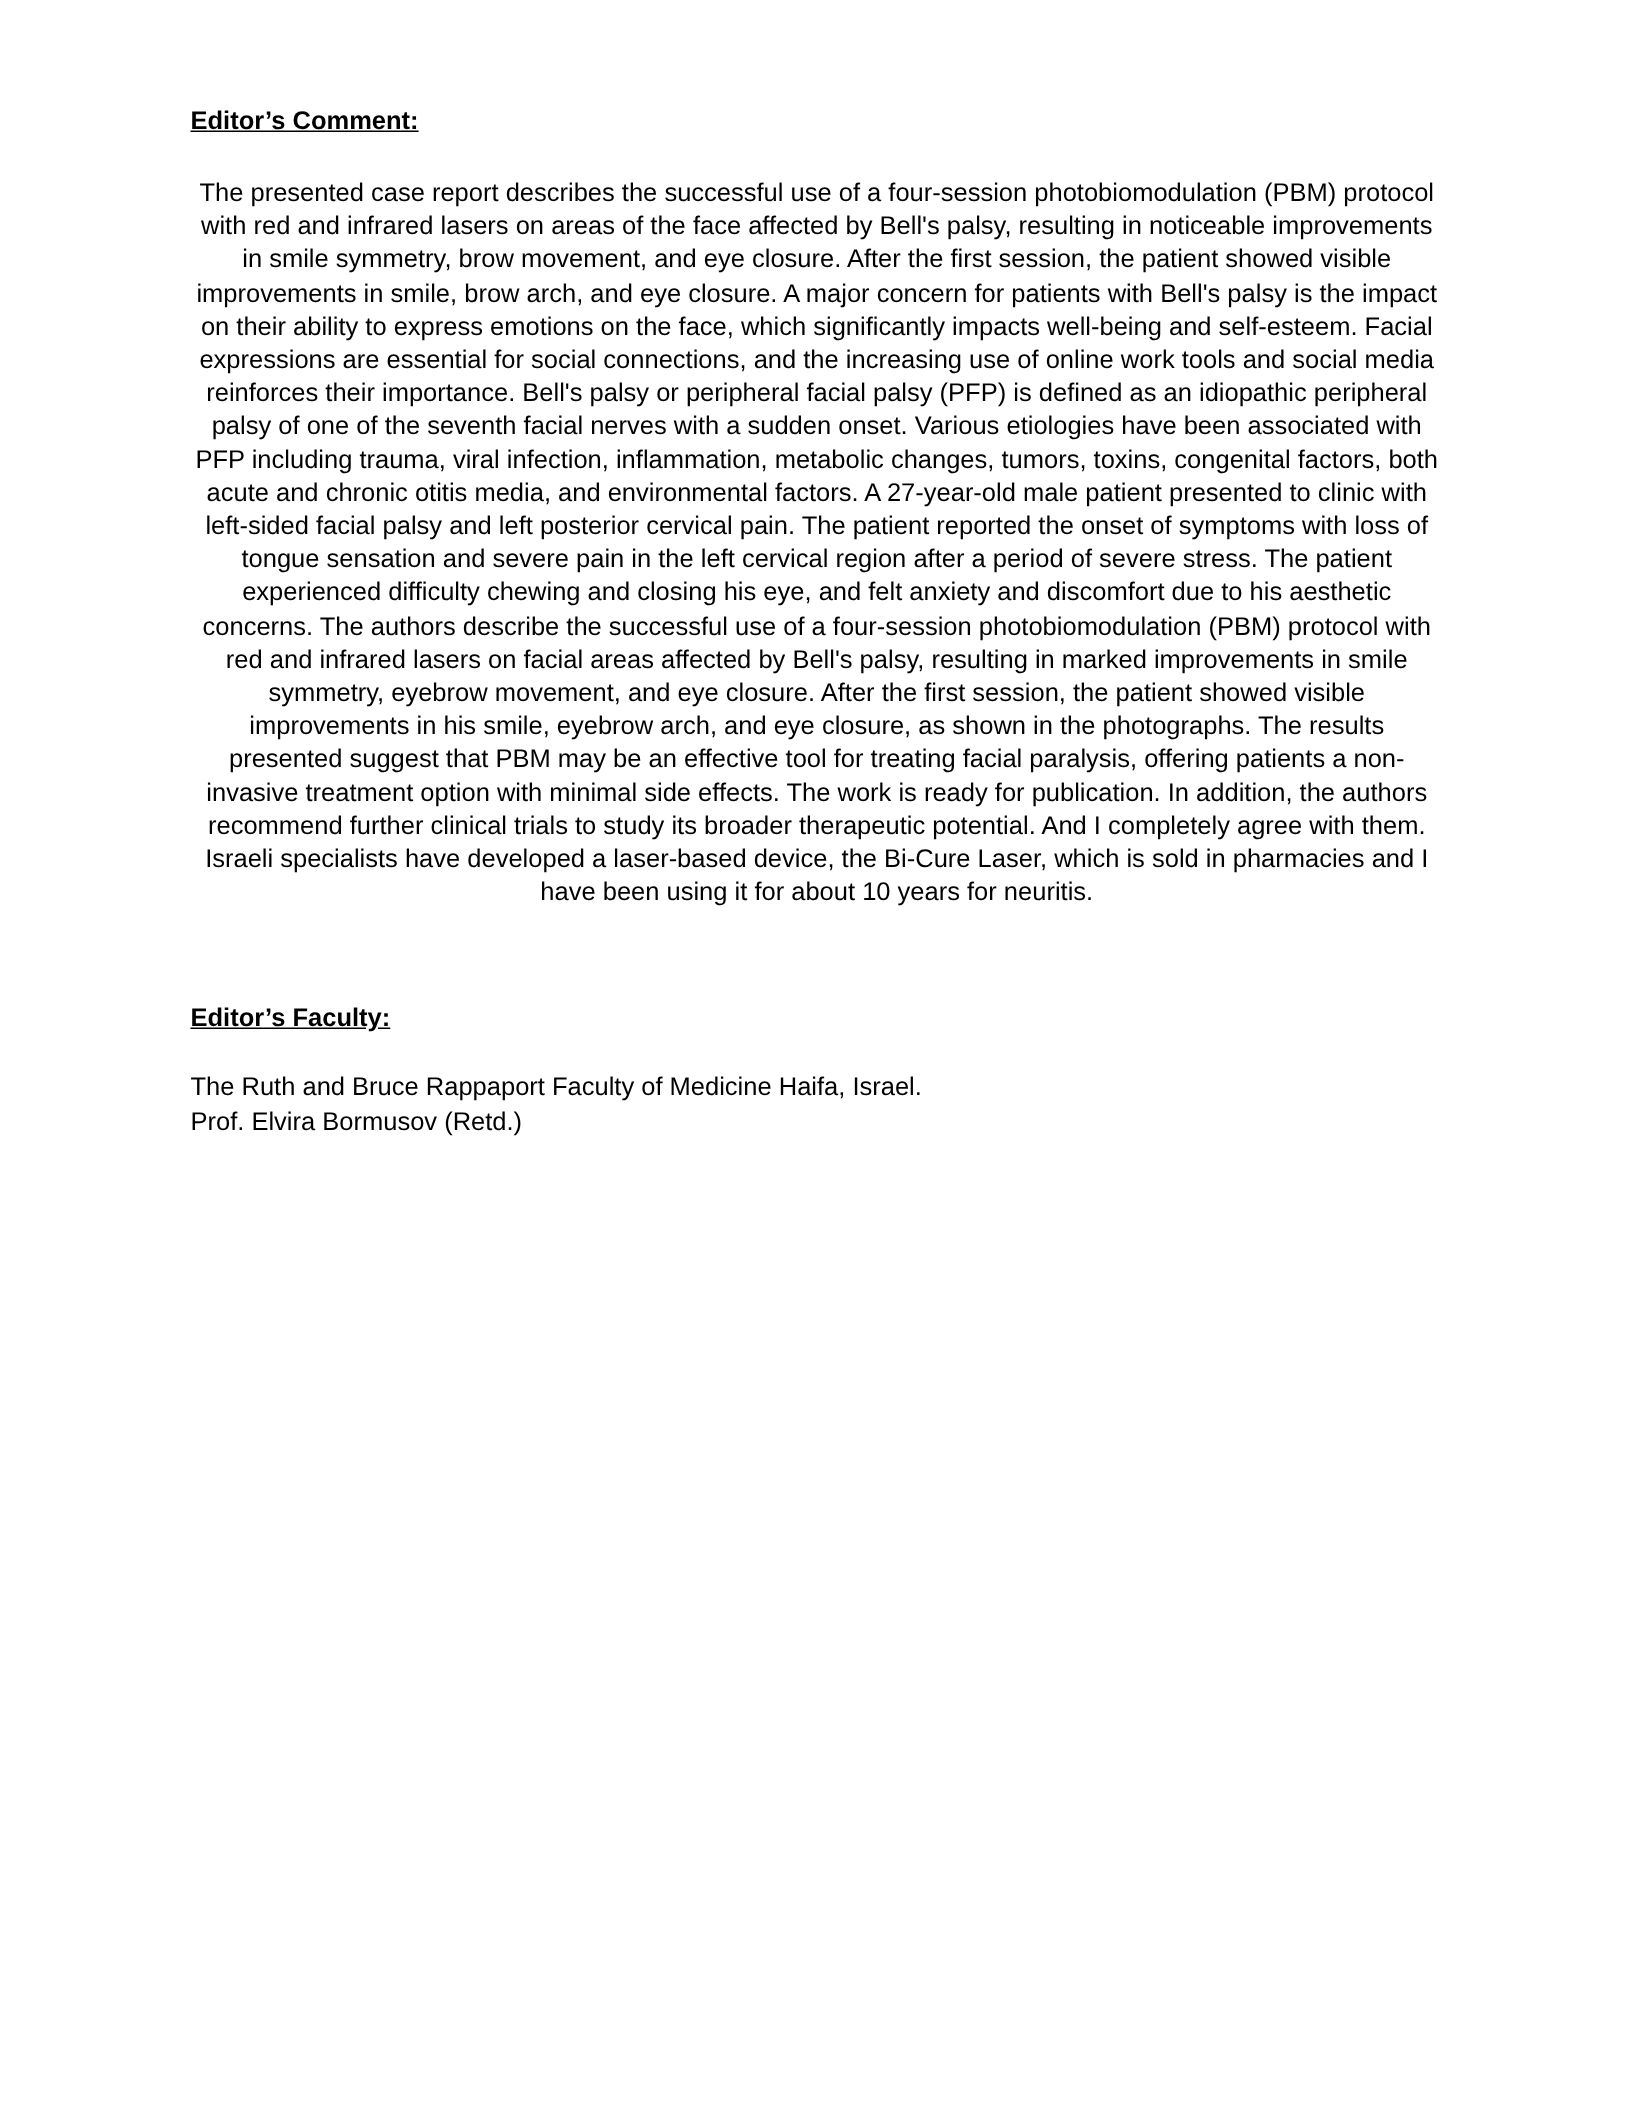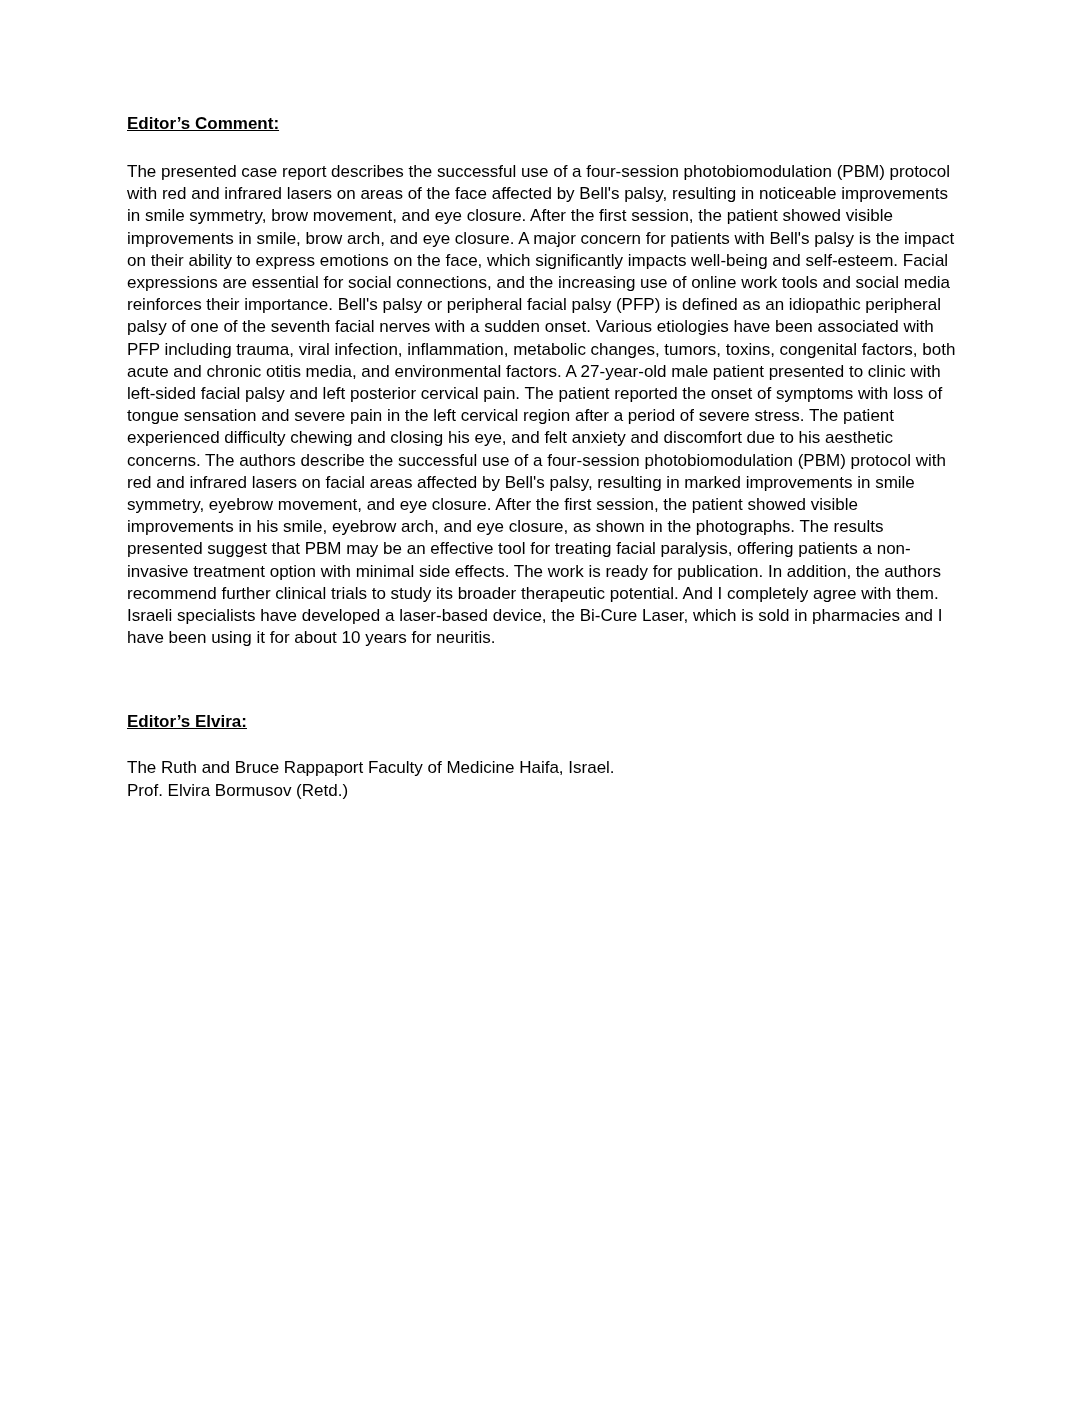--- a/index.html
+++ b/index.html
@@ -12,36 +12,36 @@
     height: 1408px;
     font-family: "Liberation Sans", sans-serif;
     color: #000000;
     -webkit-font-smoothing: antialiased;
   }
   .page {
     box-sizing: border-box;
     width: 1088px;
     height: 1179px;
     background: #ffffff;
-    padding: 113px 126px 0 127px;
+    padding: 70px 126px 0 127px;
     overflow: hidden;
   }
   .section-heading {
     font-size: 17px;
     line-height: 22px;
     font-weight: bold;
     text-decoration: underline;
     margin: 0;
     color: #000000;
   }
   .comment-body {
     font-size: 17px;
     line-height: 22.2px;
     margin: 26px 0 0 0;
-    text-align: left;
+    text-align: center;
     color: #000000;
   }
   .details-heading {
     margin-top: 62px;
   }
   .details-block {
     font-size: 17px;
     line-height: 22.2px;
     margin: 24px 0 0 0;
     color: #000000;
@@ -52,20 +52,20 @@
 </style>
 </head>
 <body>
 
 <div class="page">
 
   <p class="section-heading">Editor’s Comment:</p>
 
   <p class="comment-body">The presented case report describes the successful use of a four-session photobiomodulation (PBM) protocol with red and infrared lasers on areas of the face affected by Bell's palsy, resulting in noticeable improvements in smile symmetry, brow movement, and eye closure. After the first session, the patient showed visible improvements in smile, brow arch, and eye closure. A major concern for patients with Bell's palsy is the impact on their ability to express emotions on the face, which significantly impacts well-being and self-esteem. Facial expressions are essential for social connections, and the increasing use of online work tools and social media reinforces their importance. Bell's palsy or peripheral facial palsy (PFP) is defined as an idiopathic peripheral palsy of one of the seventh facial nerves with a sudden onset. Various etiologies have been associated with PFP including trauma, viral infection, inflammation, metabolic changes, tumors, toxins, congenital factors, both acute and chronic otitis media, and environmental factors. A 27-year-old male patient presented to clinic with left-sided facial palsy and left posterior cervical pain. The patient reported the onset of symptoms with loss of tongue sensation and severe pain in the left cervical region after a period of severe stress. The patient experienced difficulty chewing and closing his eye, and felt anxiety and discomfort due to his aesthetic concerns. The authors describe the successful use of a four-session photobiomodulation (PBM) protocol with red and infrared lasers on facial areas affected by Bell's palsy, resulting in marked improvements in smile symmetry, eyebrow movement, and eye closure. After the first session, the patient showed visible improvements in his smile, eyebrow arch, and eye closure, as shown in the photographs. The results presented suggest that PBM may be an effective tool for treating facial paralysis, offering patients a non-invasive treatment option with minimal side effects. The work is ready for publication. In addition, the authors recommend further clinical trials to study its broader therapeutic potential. And I completely agree with them. Israeli specialists have developed a laser-based device, the Bi-Cure Laser, which is sold in pharmacies and I have been using it for about 10 years for neuritis.</p>
 
-  <p class="section-heading details-heading">Editor’s Elvira:</p>
+  <p class="section-heading details-heading">Editor’s Faculty:</p>
 
   <p class="details-block">
     <span class="details-line">The Ruth and Bruce Rappaport Faculty of Medicine Haifa, Israel.</span>
     <span class="details-line">Prof. Elvira Bormusov (Retd.)</span>
   </p>
 
 </div>
 
 </body></html>

